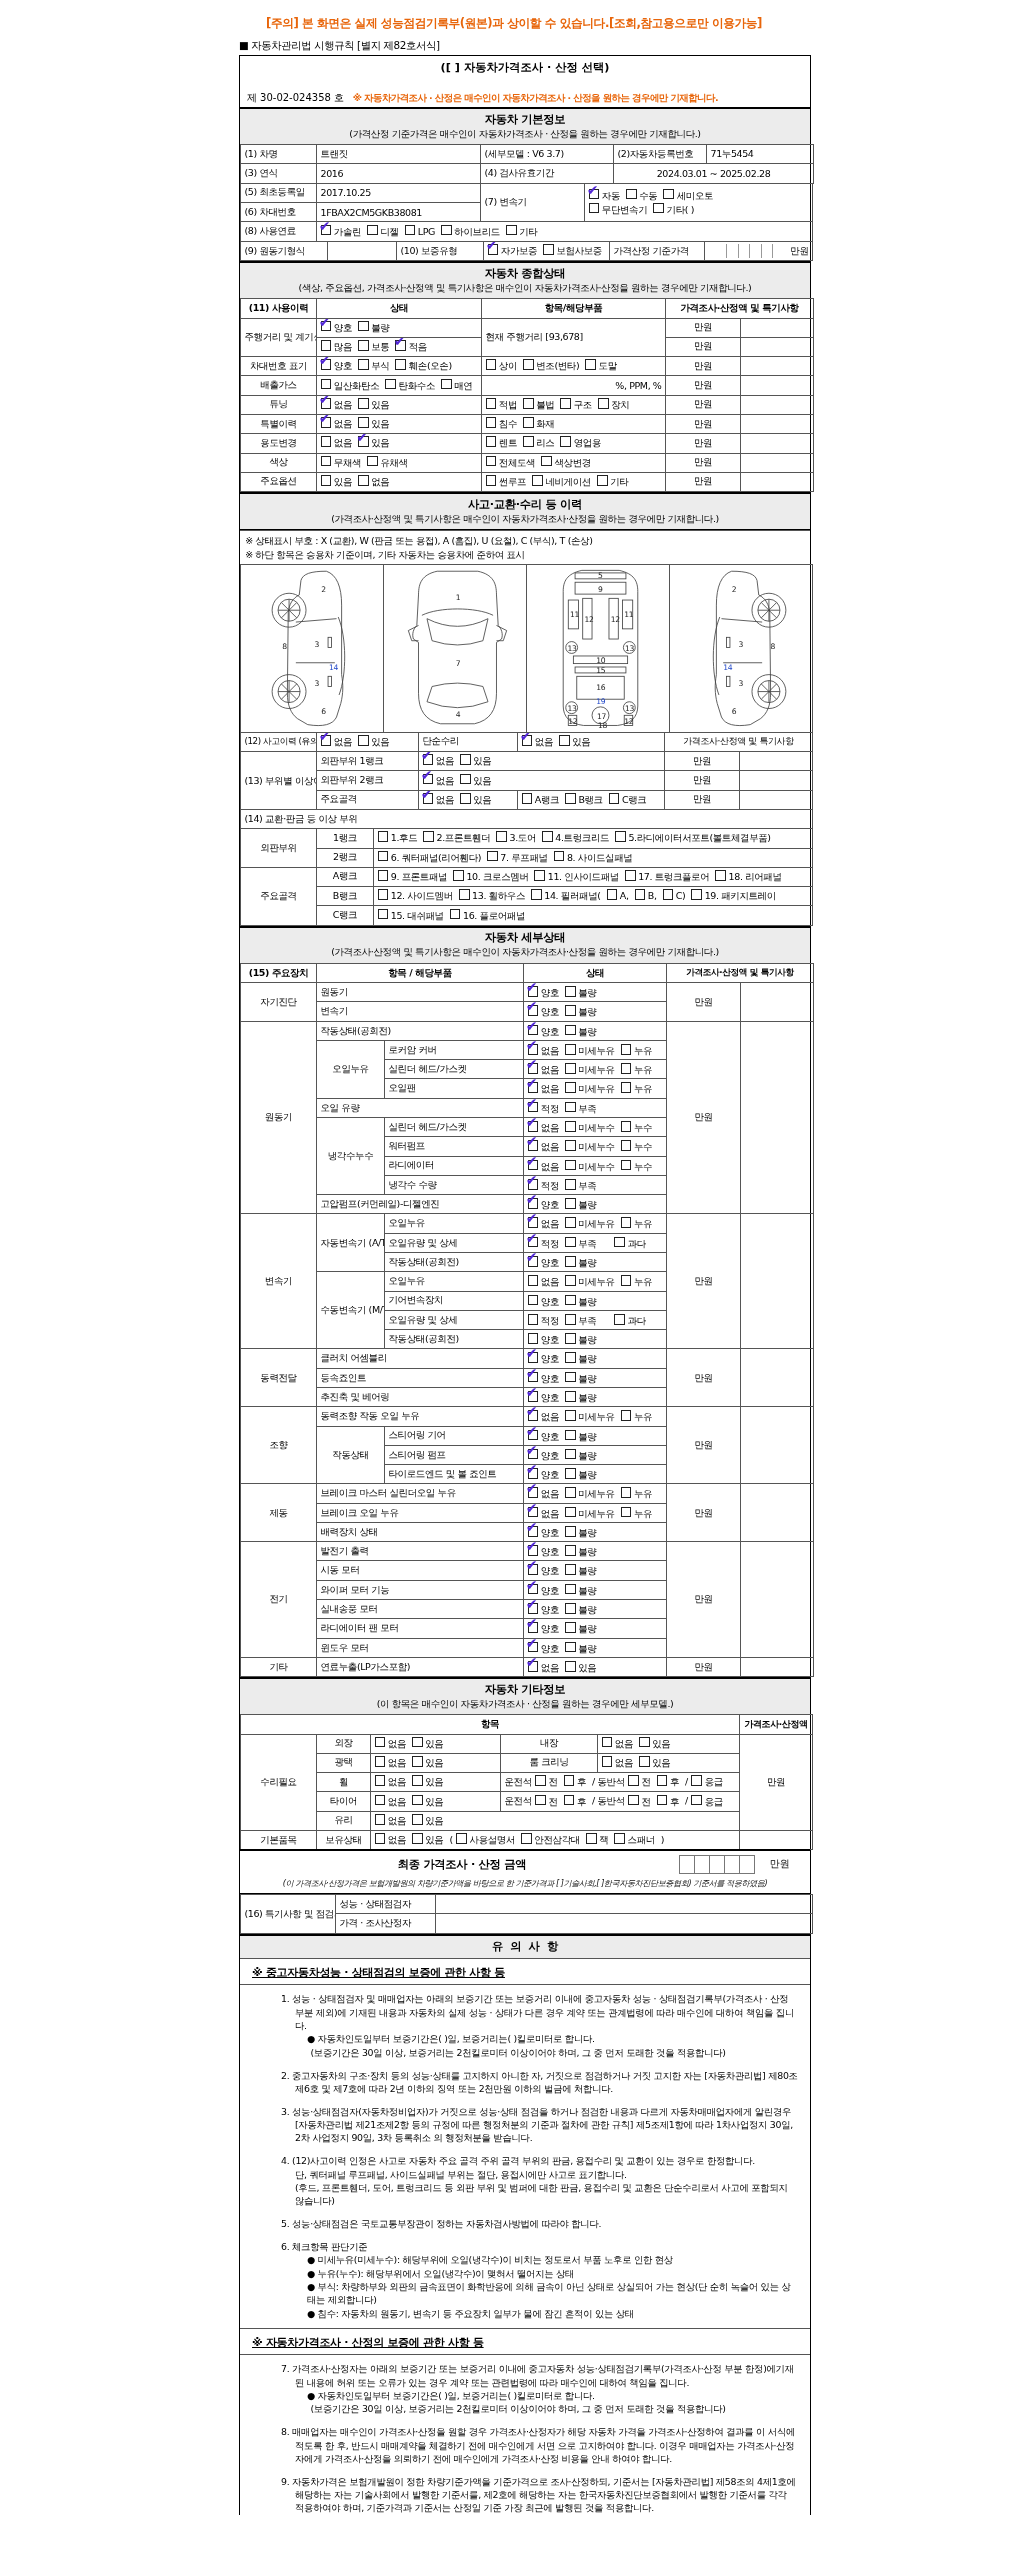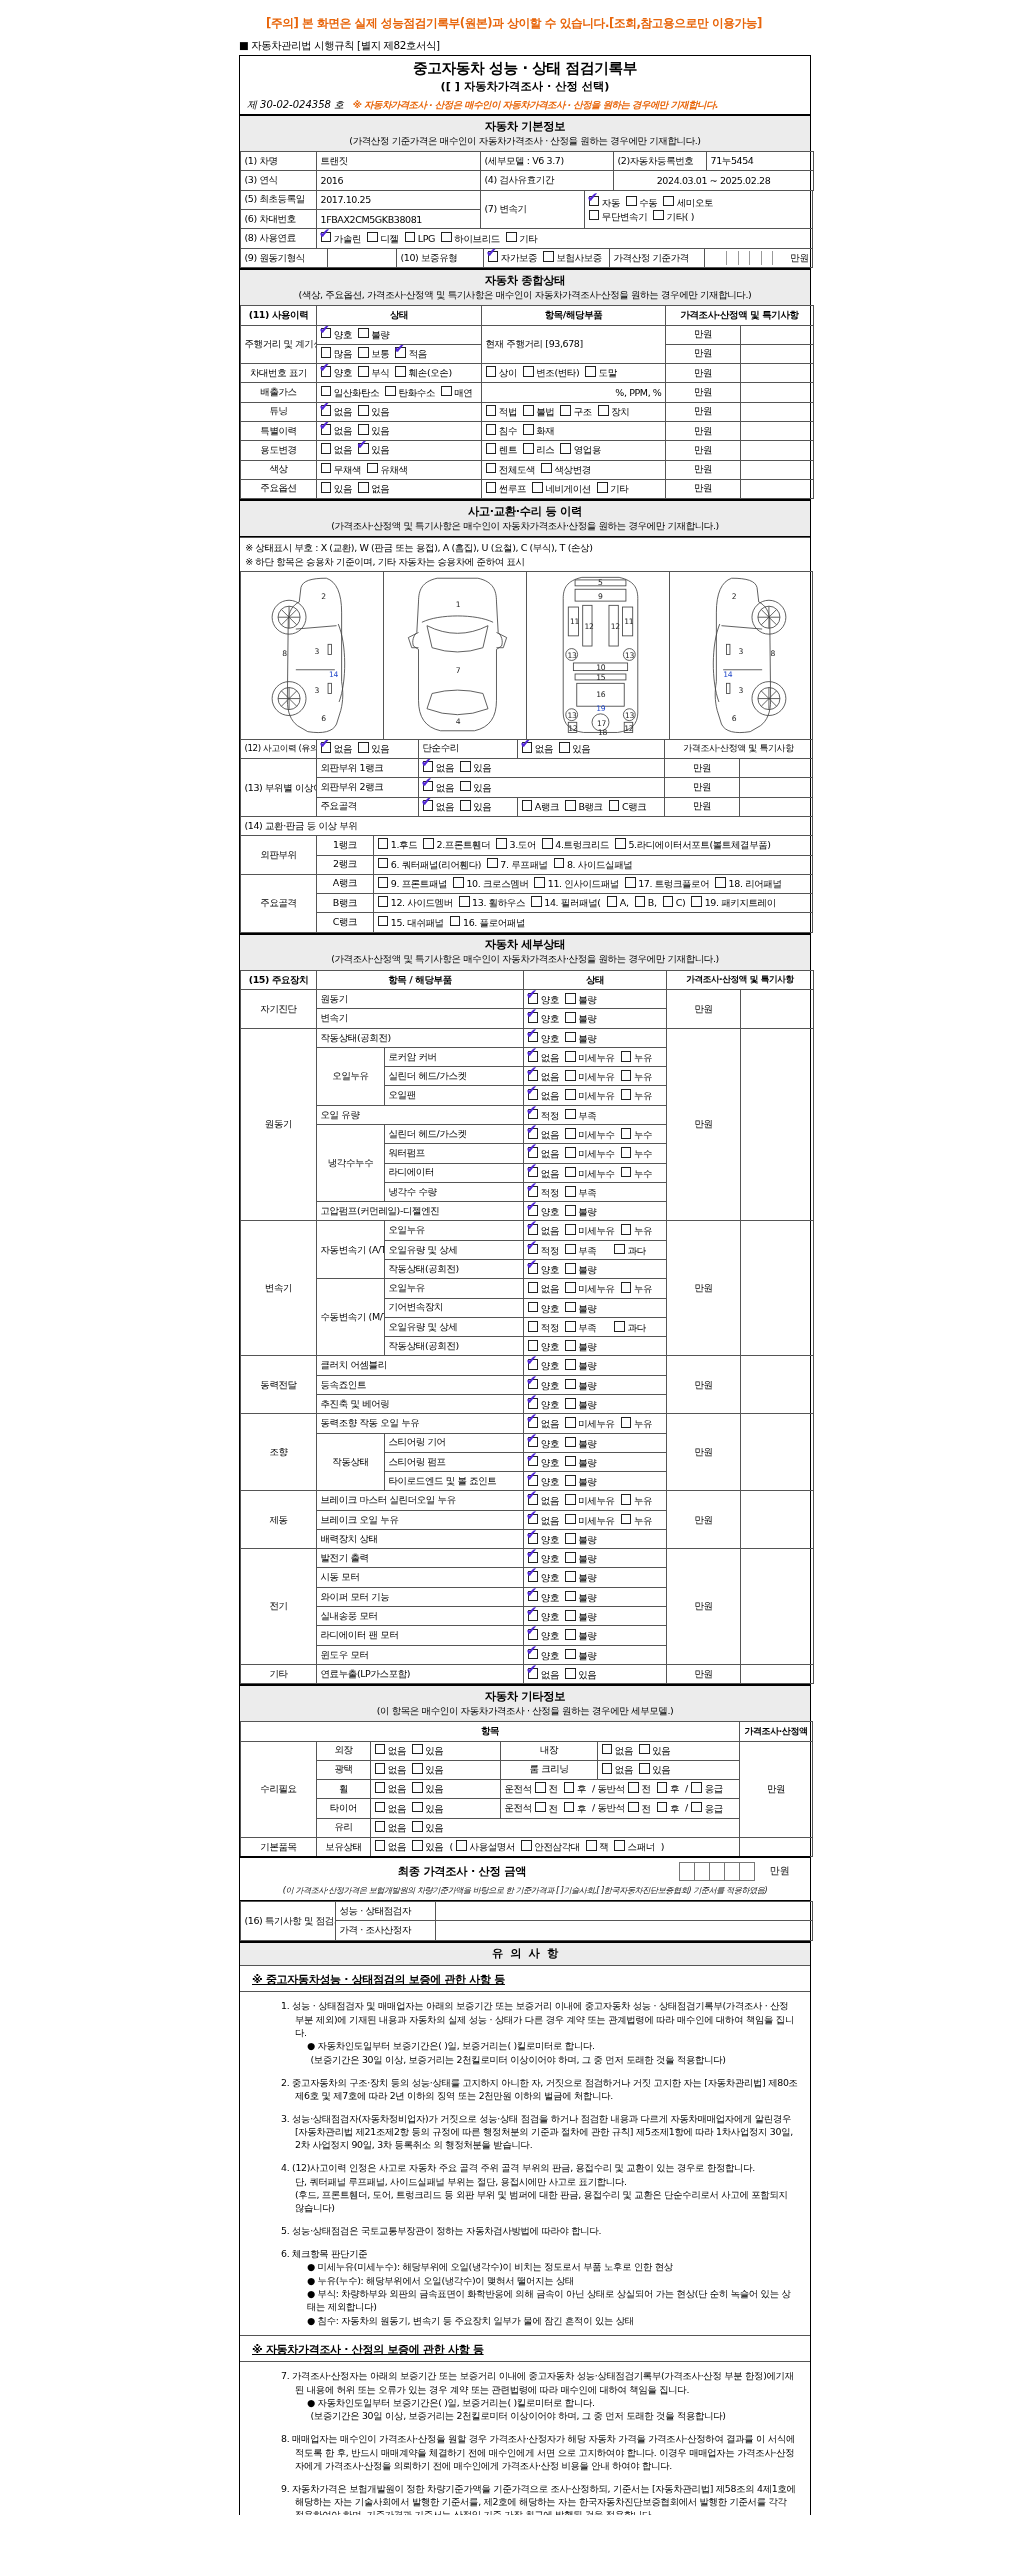--- a/index.html
+++ b/index.html
@@ -5,21 +5,21 @@
   html,body{margin:0;padding:0;background:#fff;}
   body{width:1028px;font-family:"DejaVu Sans","Liberation Sans",sans-serif;color:#000;}
   .page{position:relative;width:1028px;height:2515px;background:#fff;overflow:hidden;}
   .warn{padding-top:15.6px;text-align:center;color:#e8650a;font-weight:bold;font-size:11.7px;letter-spacing:-0.4px;}
   .sheet{width:572px;margin:8.7px 0 0 239px;}
   .rulenote{font-size:10.4px;margin-bottom:1.7px;letter-spacing:-0.4px;}
   .formbox{border:1.7px solid #000;background:#fff;}
   .titleblock{padding:3.5px 5.2px 1.7px;}
   .doc-title{text-align:center;font-size:14.7px;font-weight:bold;letter-spacing:-0.4px;}
   .doc-sub{text-align:center;font-size:11.3px;font-weight:bold;margin-top:0.9px;}
-  .doc-no-row{display:flex;align-items:flex-end;font-size:10px;margin-top:4px;padding:0 1.7px;font-style:italic;}
+  .doc-no-row{display:flex;align-items:flex-end;font-size:10px;margin-top:16px;padding:0 1.7px;}
   .doc-no{margin-right:8.7px;white-space:nowrap;}
   .orange{color:#e8650a;font-weight:bold;font-size:9.5px;letter-spacing:-0.6px;}
   .band{background:#ececec;border-top:2.6px solid #000;border-bottom:0.9px solid #000;text-align:center;padding:2.6px 0 3.5px;}
   .band .bt{font-weight:bold;font-size:11.3px;letter-spacing:-0.3px;}
   .band .bn{font-size:9.5px;letter-spacing:-0.4px;margin-top:0.9px;}
   .band.slim{padding:3.5px 0;}
   table.t{width:100%;border-collapse:collapse;table-layout:fixed;margin-top:-0.9px;}
   table.t td{border:0.9px solid #555;padding:0.9px 3.5px;height:16.5px;font-size:9.5px;letter-spacing:-0.4px;overflow:hidden;white-space:nowrap;vertical-align:middle;}
   td.c{text-align:center;}
   td.hd{text-align:center;font-weight:bold;}
@@ -66,21 +66,20 @@
 
 <div class="page">
   <div class="warn">[주의] 본 화면은 실제 성능점검기록부(원본)과 상이할 수 있습니다.[조회,참고용으로만 이용가능]</div>
 
   <div class="sheet">
     <div class="rulenote">■ 자동차관리법 시행규칙 [별지 제82호서식]</div>
 
     <div class="formbox">
 
       <div class="titleblock">
-        <div class="doc-title">중고자동차 성능 · 상태 점검기록부</div>
         <div class="doc-sub">([ ] 자동차가격조사 · 산정 선택)</div>
         <div class="doc-no-row">
           <span class="doc-no">제 30-02-024358 호</span>
           <span class="orange">※ 자동차가격조사 · 산정은 매수인이 자동차가격조사 · 산정을 원하는 경우에만 기재합니다.</span>
         </div>
       </div>
 
       <div class="band">
         <div class="bt">자동차 기본정보</div>
         <div class="bn">(가격산정 기준가격은 매수인이 자동차가격조사 · 산정을 원하는 경우에만 기재합니다.)</div>

